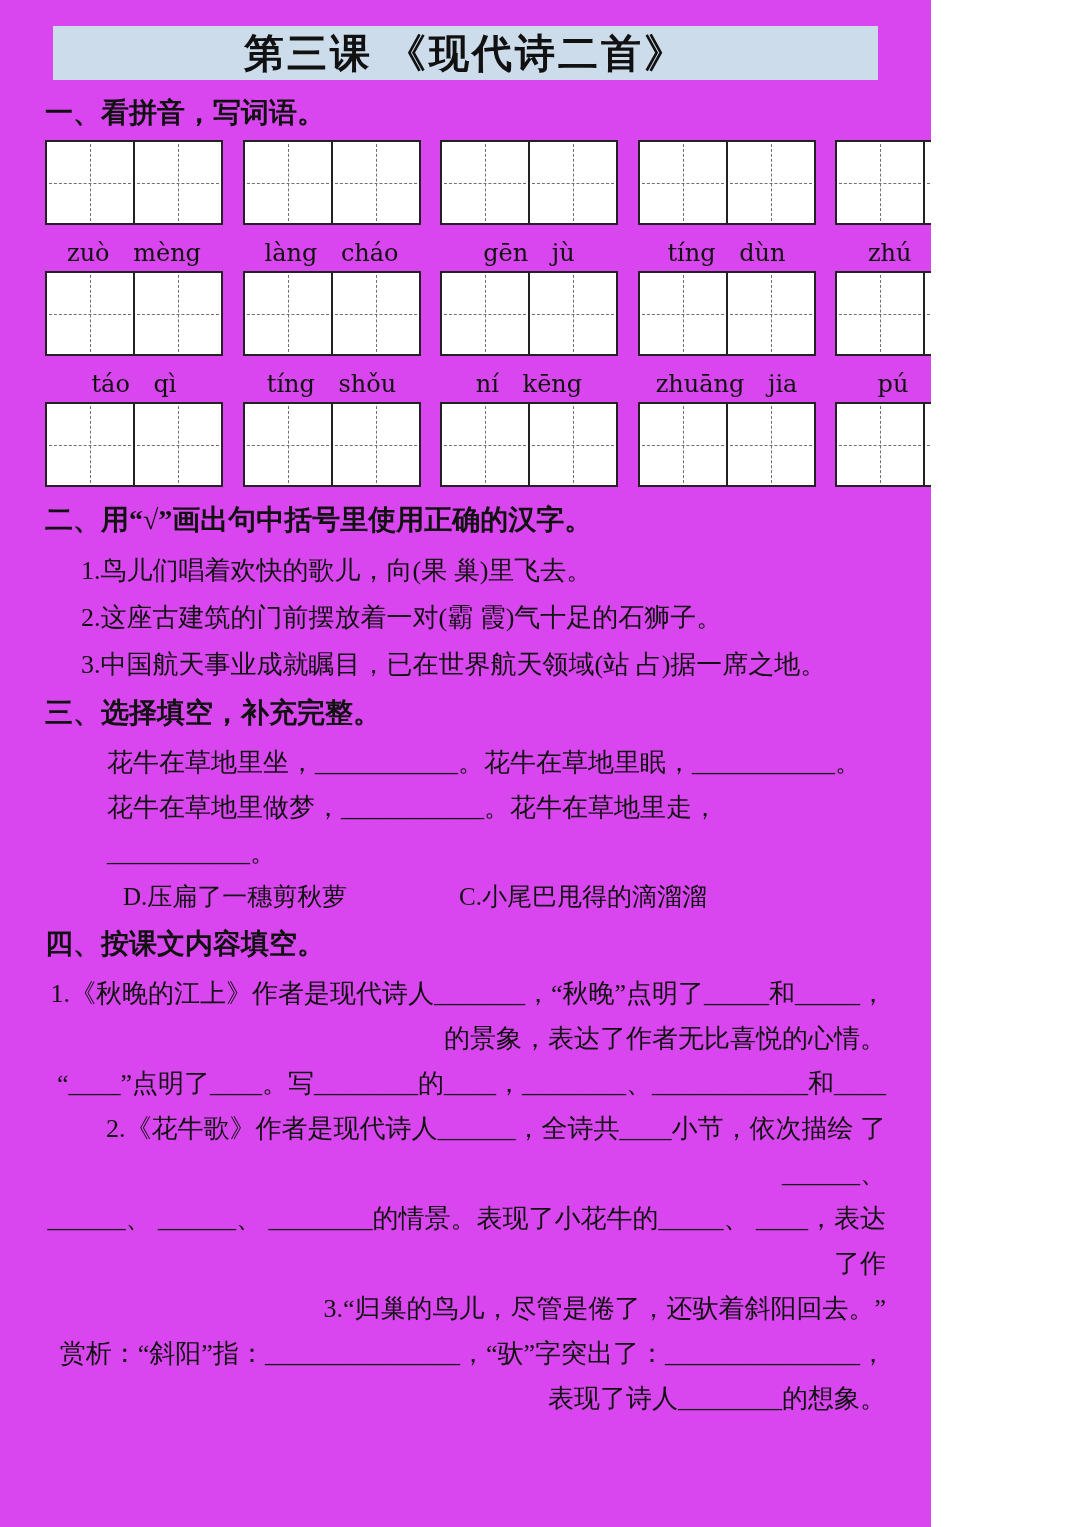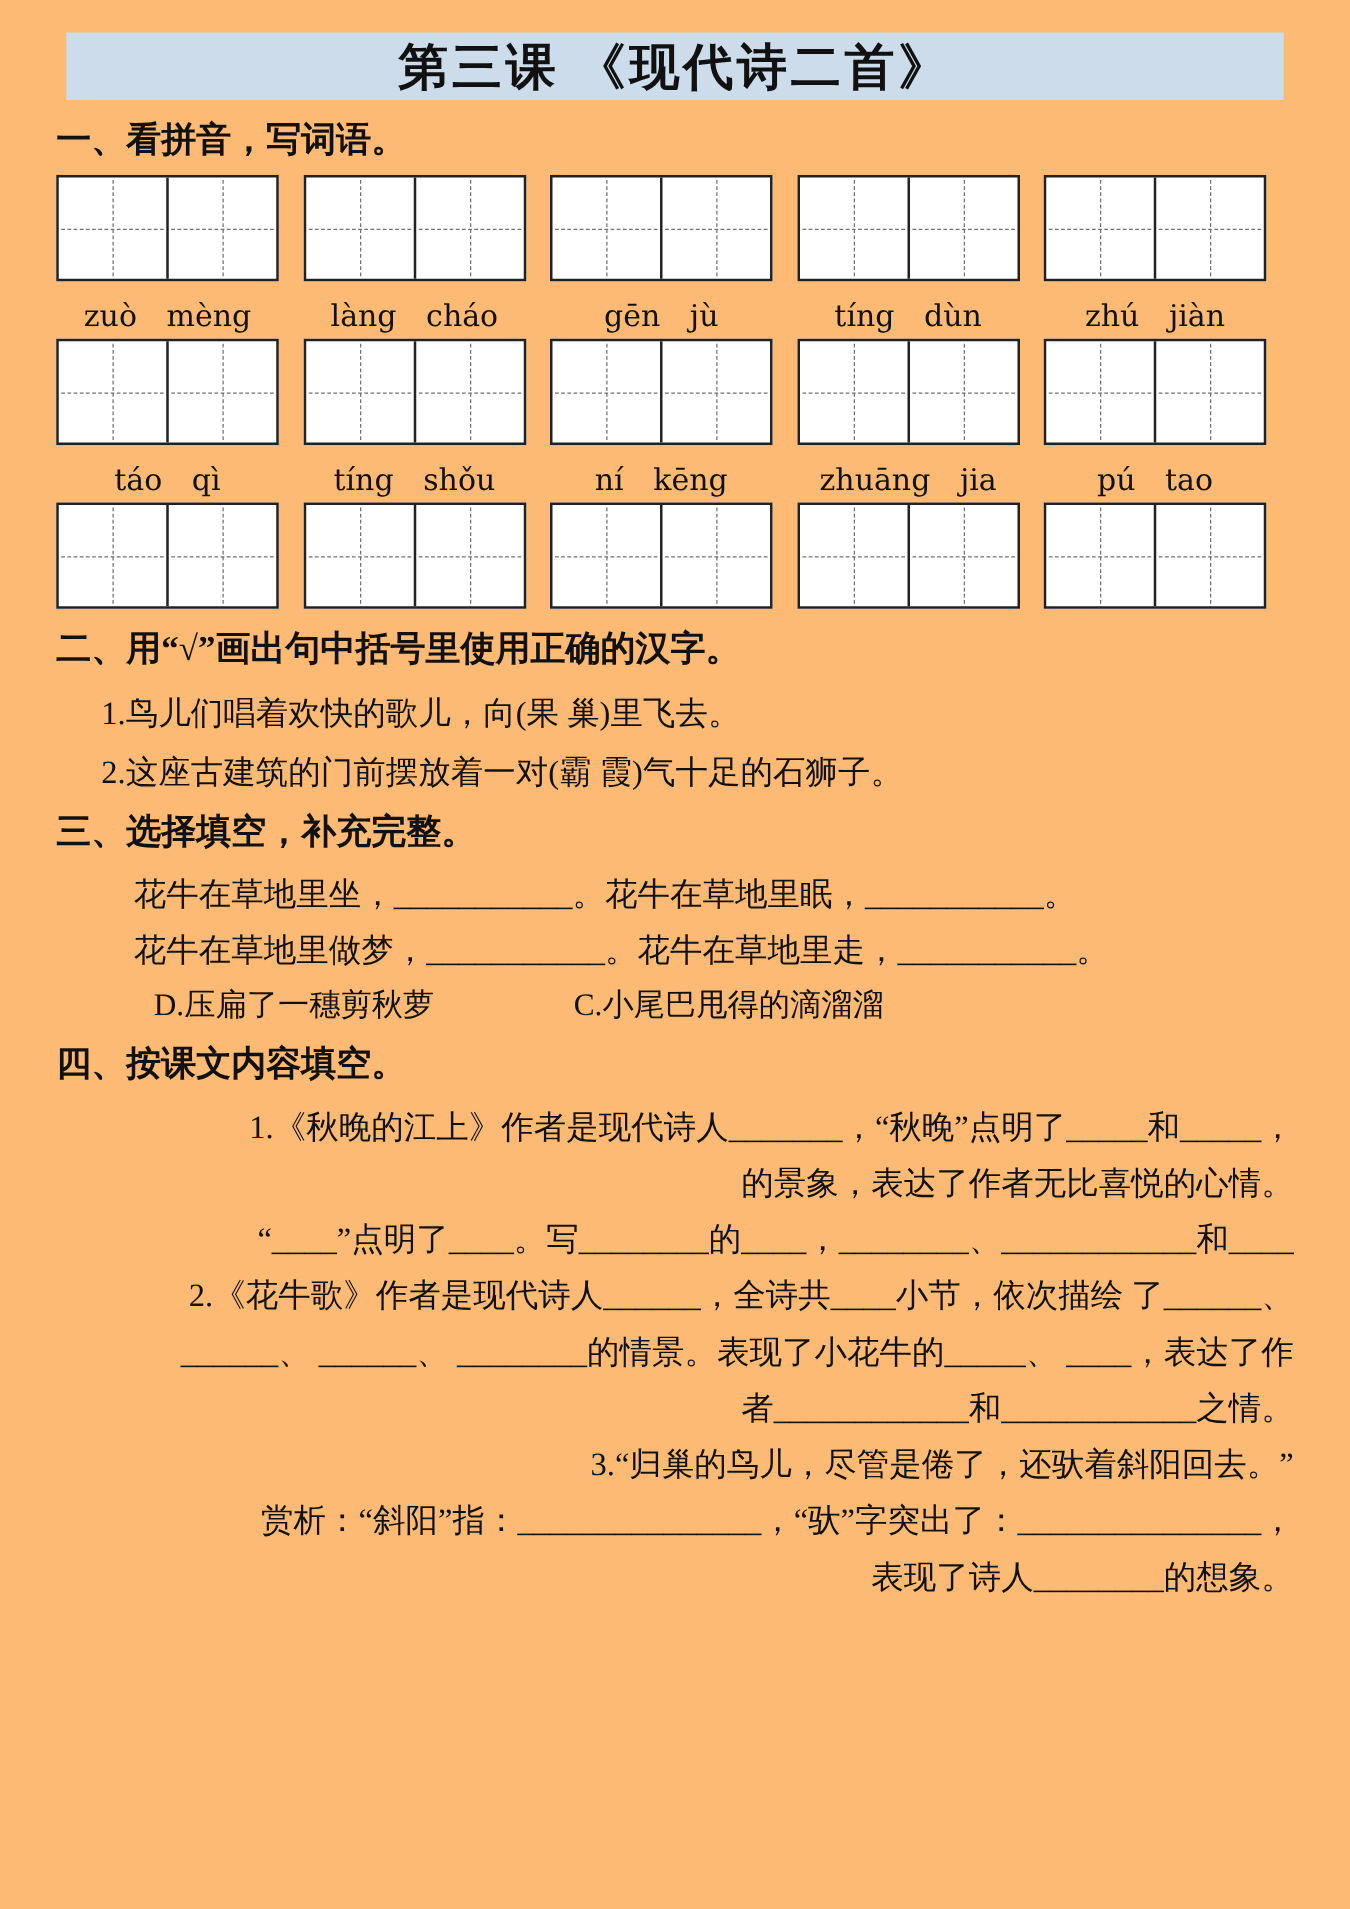--- a/index.html
+++ b/index.html
@@ -4,22 +4,22 @@
 <style>
   * { margin:0; padding:0; box-sizing:border-box; }
   html,body { background:#ffffff; }
   body {
     width:1080px; height:1527px;
     font-family:"Liberation Serif","DejaVu Serif",serif;
     color:#111111;
   }
   .page {
     position:relative;
-    width:1080px; height:1527px;
-    background:#fdba74;
+    width:931px; height:1527px;
+    background:#d946ef;
     padding:26px 45px 0 45px;
     overflow:hidden;
   }
   
   .title-bar {
     background:#cddcea;
     height:54px;
     display:flex; align-items:center; justify-content:center;
     margin:0 8px 14px 8px;
   }
@@ -160,33 +160,33 @@
       </div>
     <div class="gbox">
         <div class="gcell"></div>
         <div class="gcell"></div>
       </div>
   </div>
 
   <div class="sec-header">二、用“√”画出句中括号里使用正确的汉字。</div>
   <div class="s2-item">1.鸟儿们唱着欢快的歌儿，向(果 巢)里飞去。</div>
   <div class="s2-item">2.这座古建筑的门前摆放着一对(霸 霞)气十足的石狮子。</div>
+  <div class="s2-item">3.中国航天事业成就瞩目，已在世界航天领域(站 占)据一席之地。</div>
 
   <div class="sec-header">三、选择填空，补充完整。</div>
   <div class="s3-line">花牛在草地里坐，___________。花牛在草地里眠，___________。</div>
   <div class="s3-line">花牛在草地里做梦，___________。花牛在草地里走，___________。</div>
   <div class="opt-row">
     <span class="opt-first">D.压扁了一穗剪秋萝</span>
     <span>C.小尾巴甩得的滴溜溜</span>
   </div>
 
   <div class="sec-header">四、按课文内容填空。</div>
   <div class="s4-line">1.《秋晚的江上》作者是现代诗人_______，“秋晚”点明了_____和_____，</div>
   <div class="s4-line">的景象，表达了作者无比喜悦的心情。</div>
   <div class="s4-line">“____”点明了____。写________的____，________、____________和____</div>
   <div class="s4-line">2.《花牛歌》作者是现代诗人______，全诗共____小节，依次描绘 了______、</div>
   <div class="s4-line">______、 ______、 ________的情景。表现了小花牛的_____、 ____，表达了作</div>
-  <div class="s4-line">者____________和____________之情。</div>
   <div class="s4-line">3.“归巢的鸟儿，尽管是倦了，还驮着斜阳回去。”</div>
   <div class="s4-line">赏析：“斜阳”指：_______________，“驮”字突出了：_______________，</div>
   <div class="s4-line">表现了诗人________的想象。</div>
 
 </div>
 
 </body></html>

